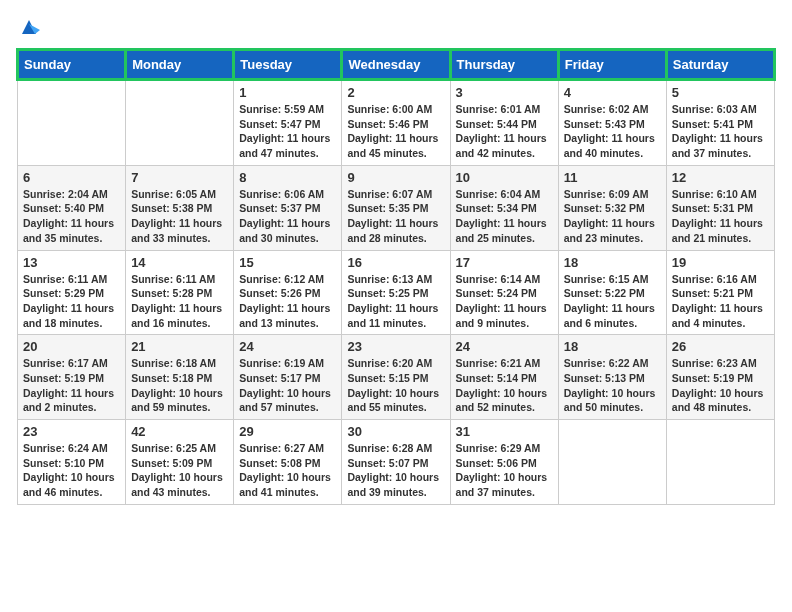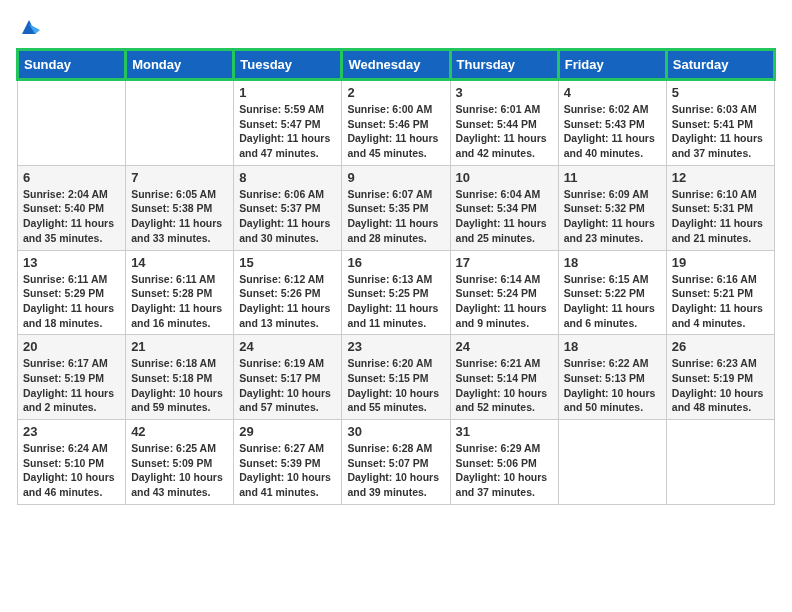--- a/index.html
+++ b/index.html
@@ -299,21 +299,21 @@
         </td>
         <td>
           <span class="day-number">42</span>
           <div class="day-info">Sunrise: 6:25 AM
 Sunset: 5:09 PM
 Daylight: 10 hours and 43 minutes.</div>
         </td>
         <td>
           <span class="day-number">29</span>
           <div class="day-info">Sunrise: 6:27 AM
-Sunset: 5:39 PM
+Sunset: 5:08 PM
 Daylight: 10 hours and 41 minutes.</div>
         </td>
         <td>
           <span class="day-number">30</span>
           <div class="day-info">Sunrise: 6:28 AM
 Sunset: 5:07 PM
 Daylight: 10 hours and 39 minutes.</div>
         </td>
         <td>
           <span class="day-number">31</span>

